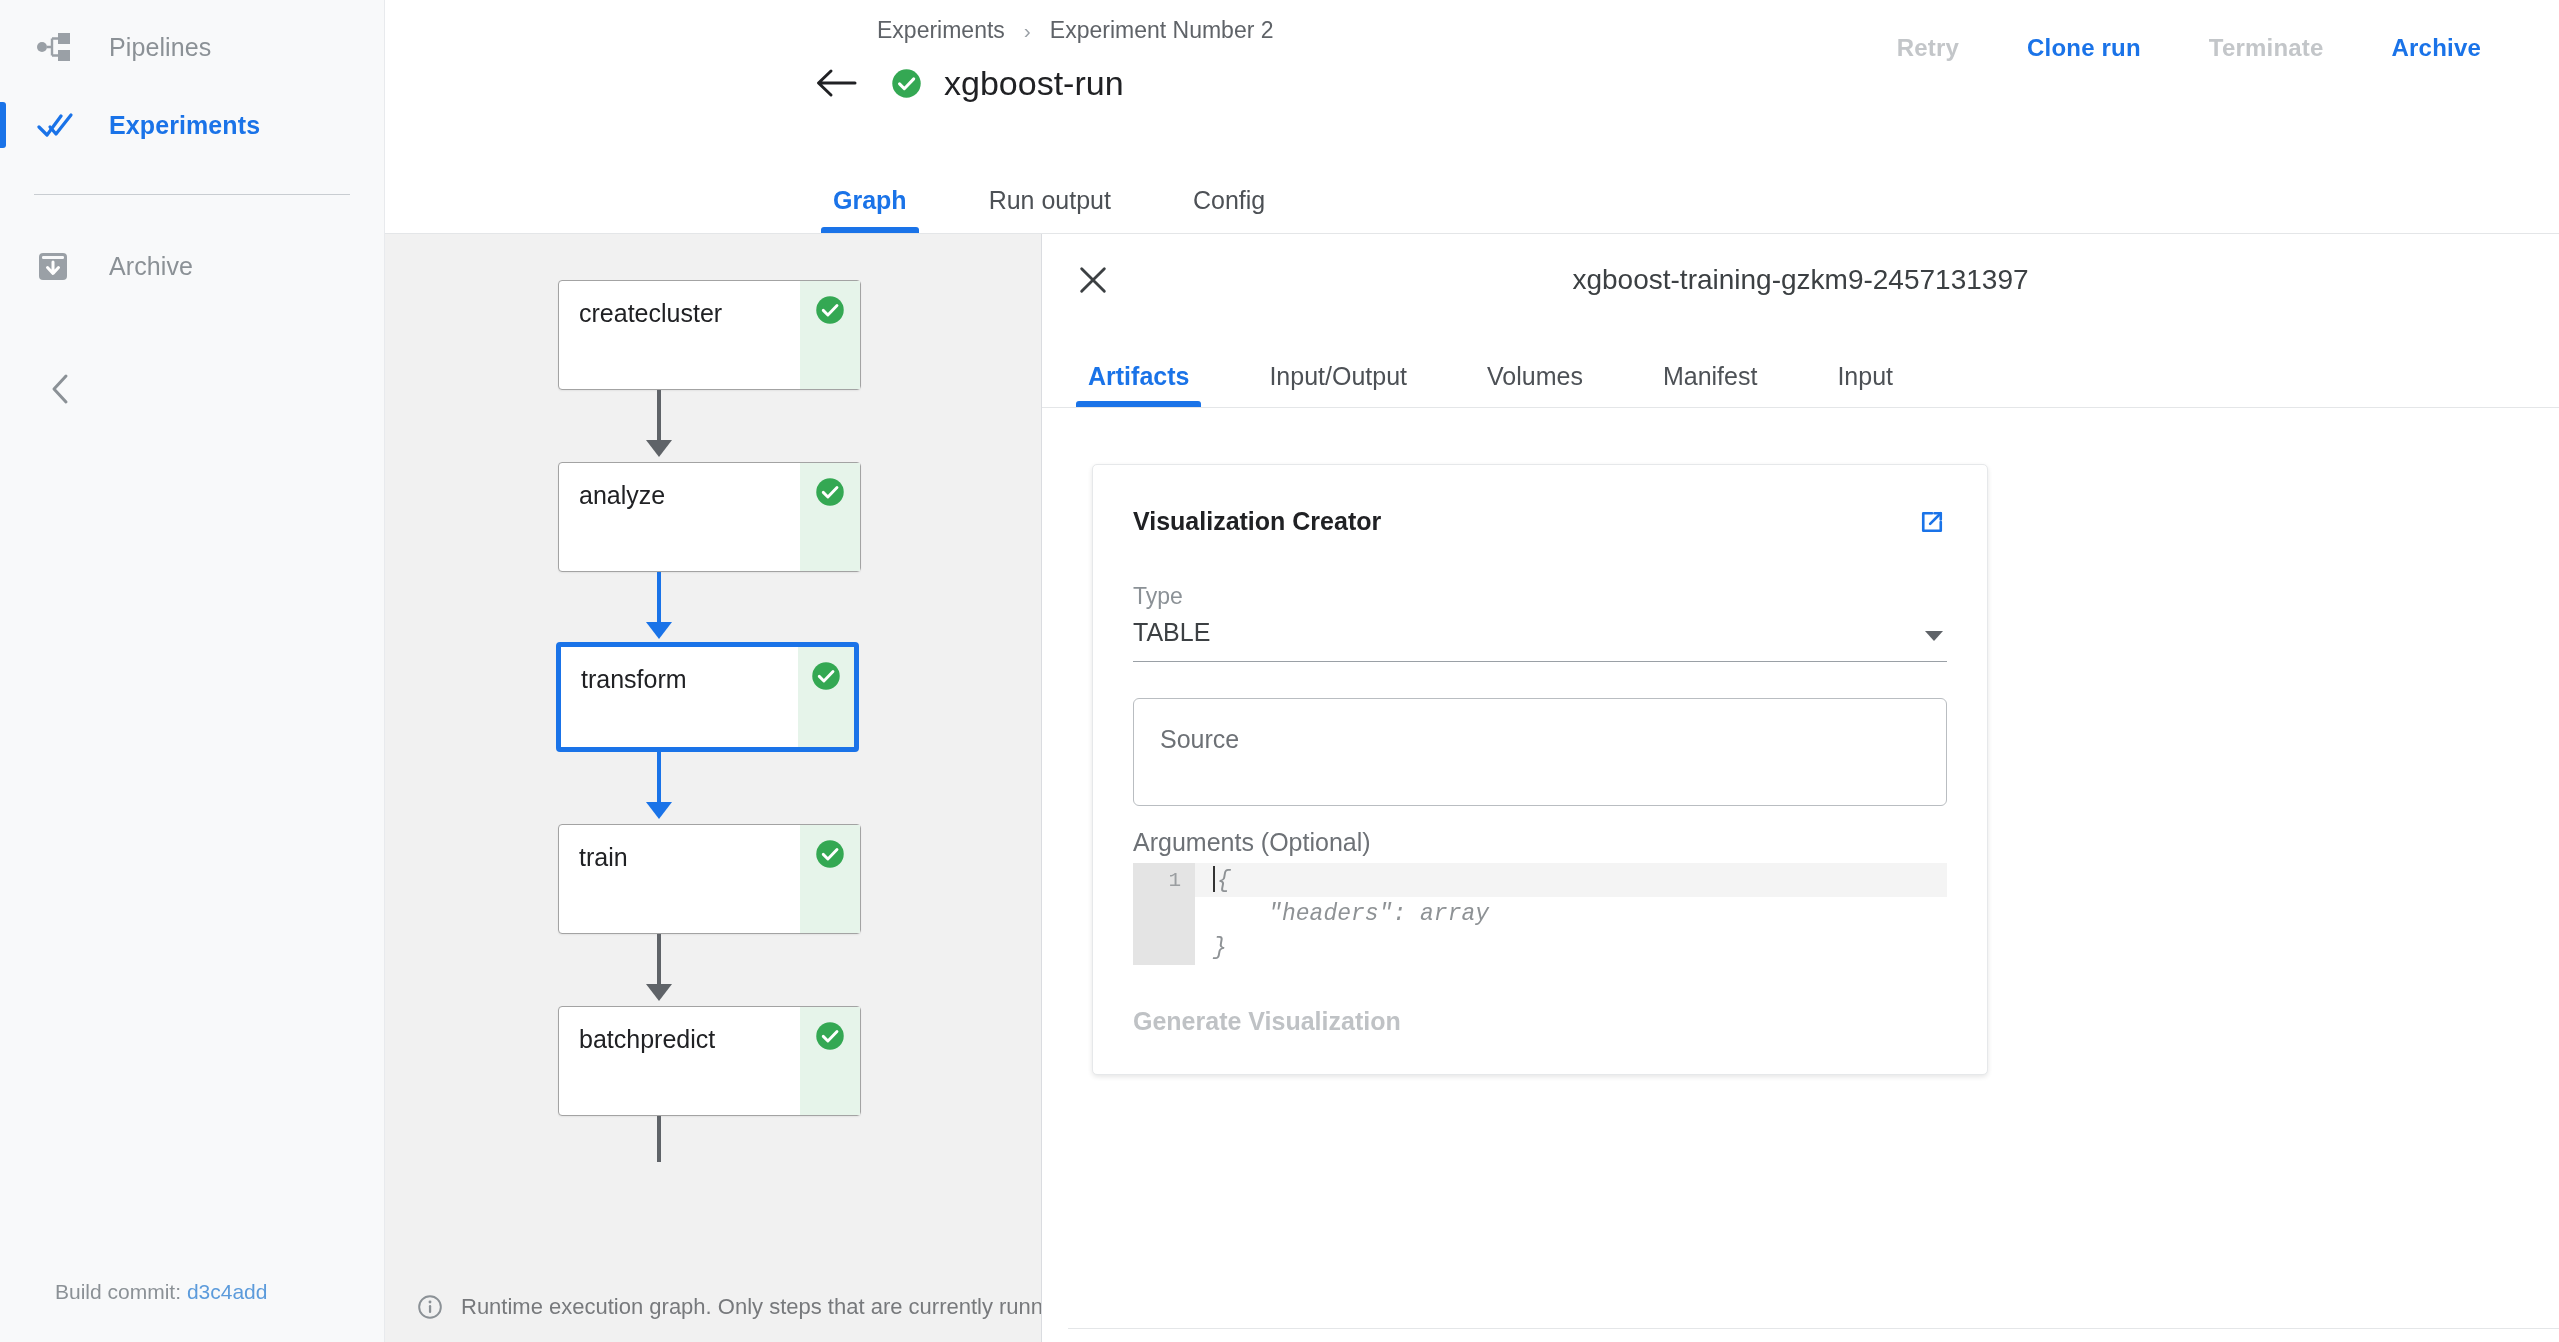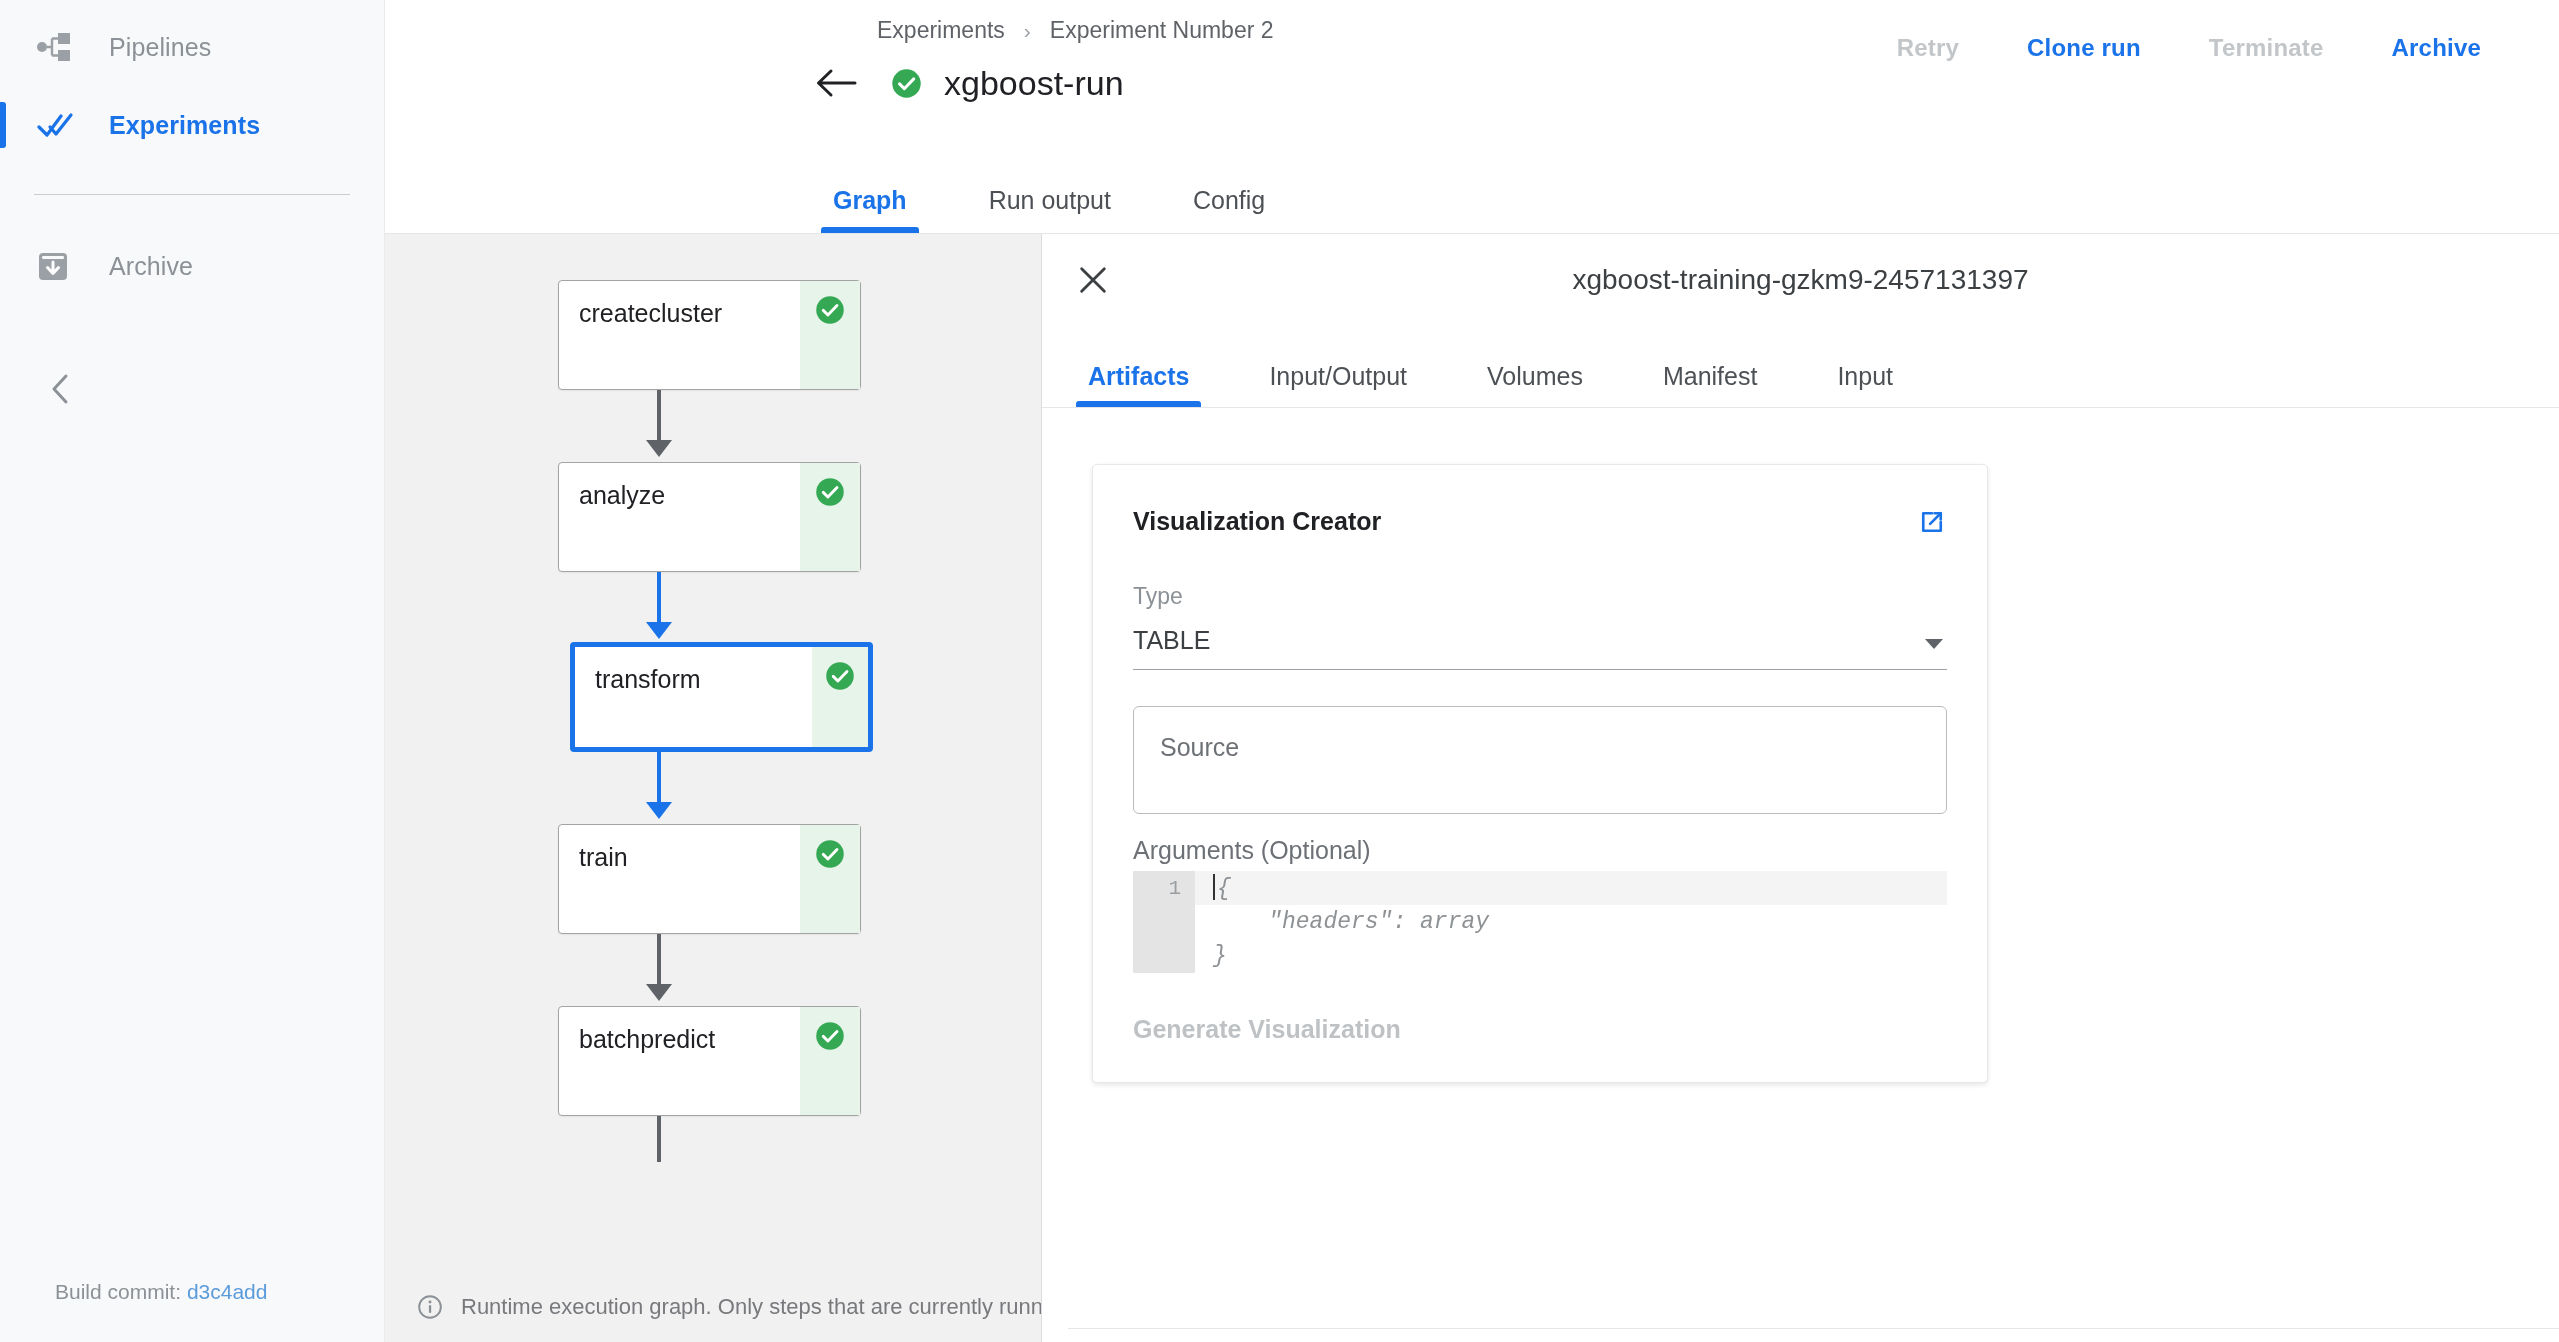--- a/index.html
+++ b/index.html
@@ -397,21 +397,21 @@
     margin-top: 46px;
     border-bottom: 1px solid #9aa0a6;
     padding-bottom: 14px;
     position: relative;
     cursor: pointer;
   }
   .field-select .flabel {
     font-size: 23px;
     color: #8b9196;
     display: block;
-    margin-bottom: 16px;
+    margin-bottom: 8px;
   }
   .field-select .fvalue {
     font-size: 25px;
     color: #3c4043;
     white-space: nowrap;
   }
   .caret {
     position: absolute;
     right: 4px;
     bottom: 20px;
@@ -620,21 +620,21 @@
             <span class="node-status">
               <svg width="30" height="30" viewBox="0 0 24 24">
                 <circle cx="12" cy="12" r="11" fill="#34a853"></circle>
                 <path d="M6.6 12.3 L10.3 16 L17.6 8.4" stroke="#fff" stroke-width="2.3" fill="none" stroke-linecap="round" stroke-linejoin="round"></path>
               </svg>
             </span>
           </div>
           <div class="edge blue" style="left:272px; top:338px; height:58px;"></div>
           <div class="arrowhead blue" style="left:261px; top:388px;"></div>
 
-          <div class="node selected" style="left:185px; top:408px;">
+          <div class="node selected" style="left:171px; top:408px;">
             <span class="node-label">transform</span>
             <span class="node-status">
               <svg width="30" height="30" viewBox="0 0 24 24">
                 <circle cx="12" cy="12" r="11" fill="#34a853"></circle>
                 <path d="M6.6 12.3 L10.3 16 L17.6 8.4" stroke="#fff" stroke-width="2.3" fill="none" stroke-linecap="round" stroke-linejoin="round"></path>
               </svg>
             </span>
           </div>
           <div class="edge blue" style="left:272px; top:518px; height:58px;"></div>
           <div class="arrowhead blue" style="left:261px; top:568px;"></div>

